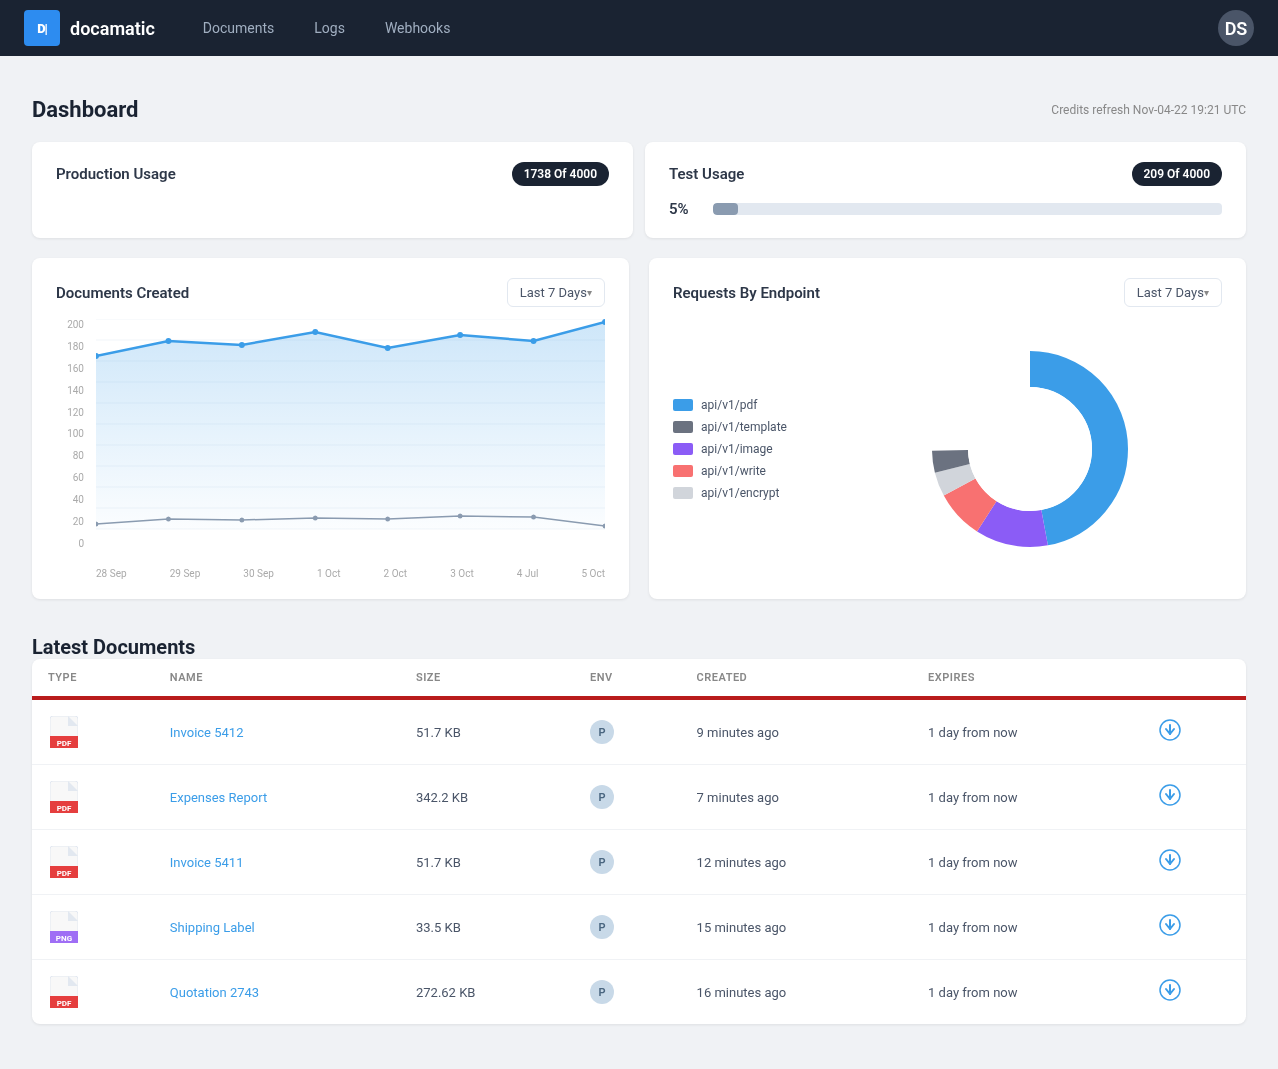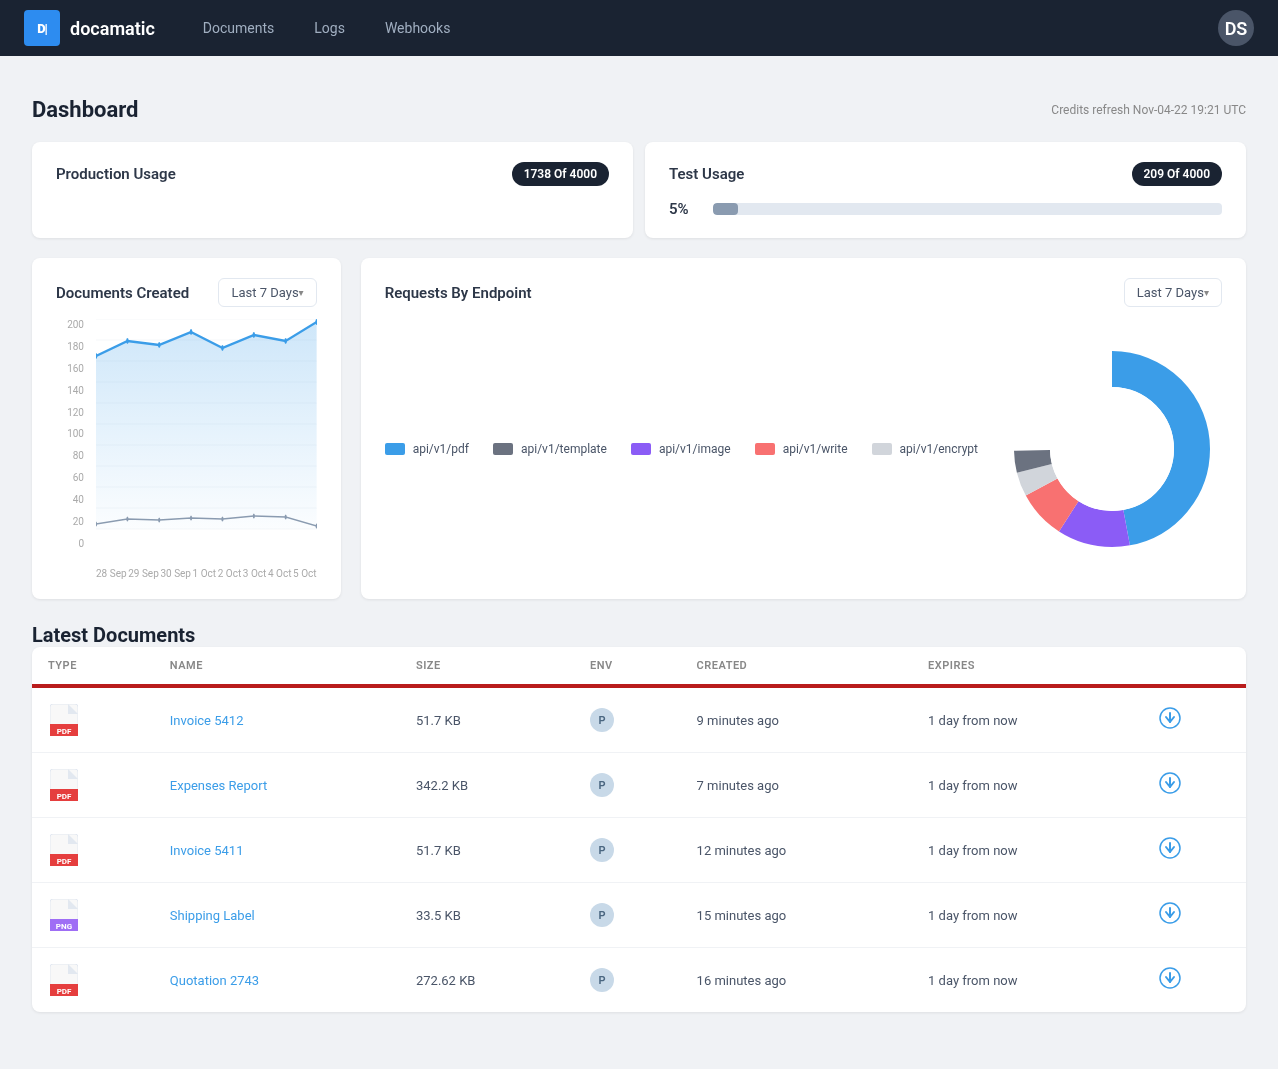--- a/index.html
+++ b/index.html
@@ -141,21 +141,21 @@
       border-radius: 4px;
     }
     .fill-blue { background: #3b9de8; }
     .fill-gray { background: #8a9bb0; }
 
     
     .charts-row {
       display: grid;
       grid-template-columns: 1fr 1fr;
       gap: 20px;
-      margin-bottom: 24px;
+      margin-bottom: 36px;
     }
     .chart-card {
       background: white;
       border-radius: 8px;
       padding: 20px 24px;
       box-shadow: 0 1px 3px rgba(0,0,0,0.08);
     }
     .chart-header {
       display: flex;
       justify-content: space-between;
@@ -227,22 +227,22 @@
 
     
     .donut-section {
       display: flex;
       align-items: center;
       gap: 24px;
       height: 260px;
     }
     .legend {
       display: flex;
-      flex-direction: row;
-      gap: 24px;
+      flex-direction: column;
+      gap: 8px;
       min-width: 140px;
     }
     .legend-item {
       display: flex;
       align-items: center;
       gap: 8px;
       font-size: 12px;
       color: #4a5568;
     }
     .legend-color {
@@ -451,21 +451,21 @@
           </svg>
         </div>
 
         <div class="chart-x-labels">
           <span class="x-label">28 Sep</span>
           <span class="x-label">29 Sep</span>
           <span class="x-label">30 Sep</span>
           <span class="x-label">1 Oct</span>
           <span class="x-label">2 Oct</span>
           <span class="x-label">3 Oct</span>
-          <span class="x-label">4 Oct</span>
+          <span class="x-label">4 Jul</span>
           <span class="x-label">5 Oct</span>
         </div>
       </div>
     </div>
 
     <div class="chart-card">
       <div class="chart-header">
         <span class="chart-title">Requests By Endpoint</span>
         <div class="dropdown-select">
           <span>Last 7 Days</span>

